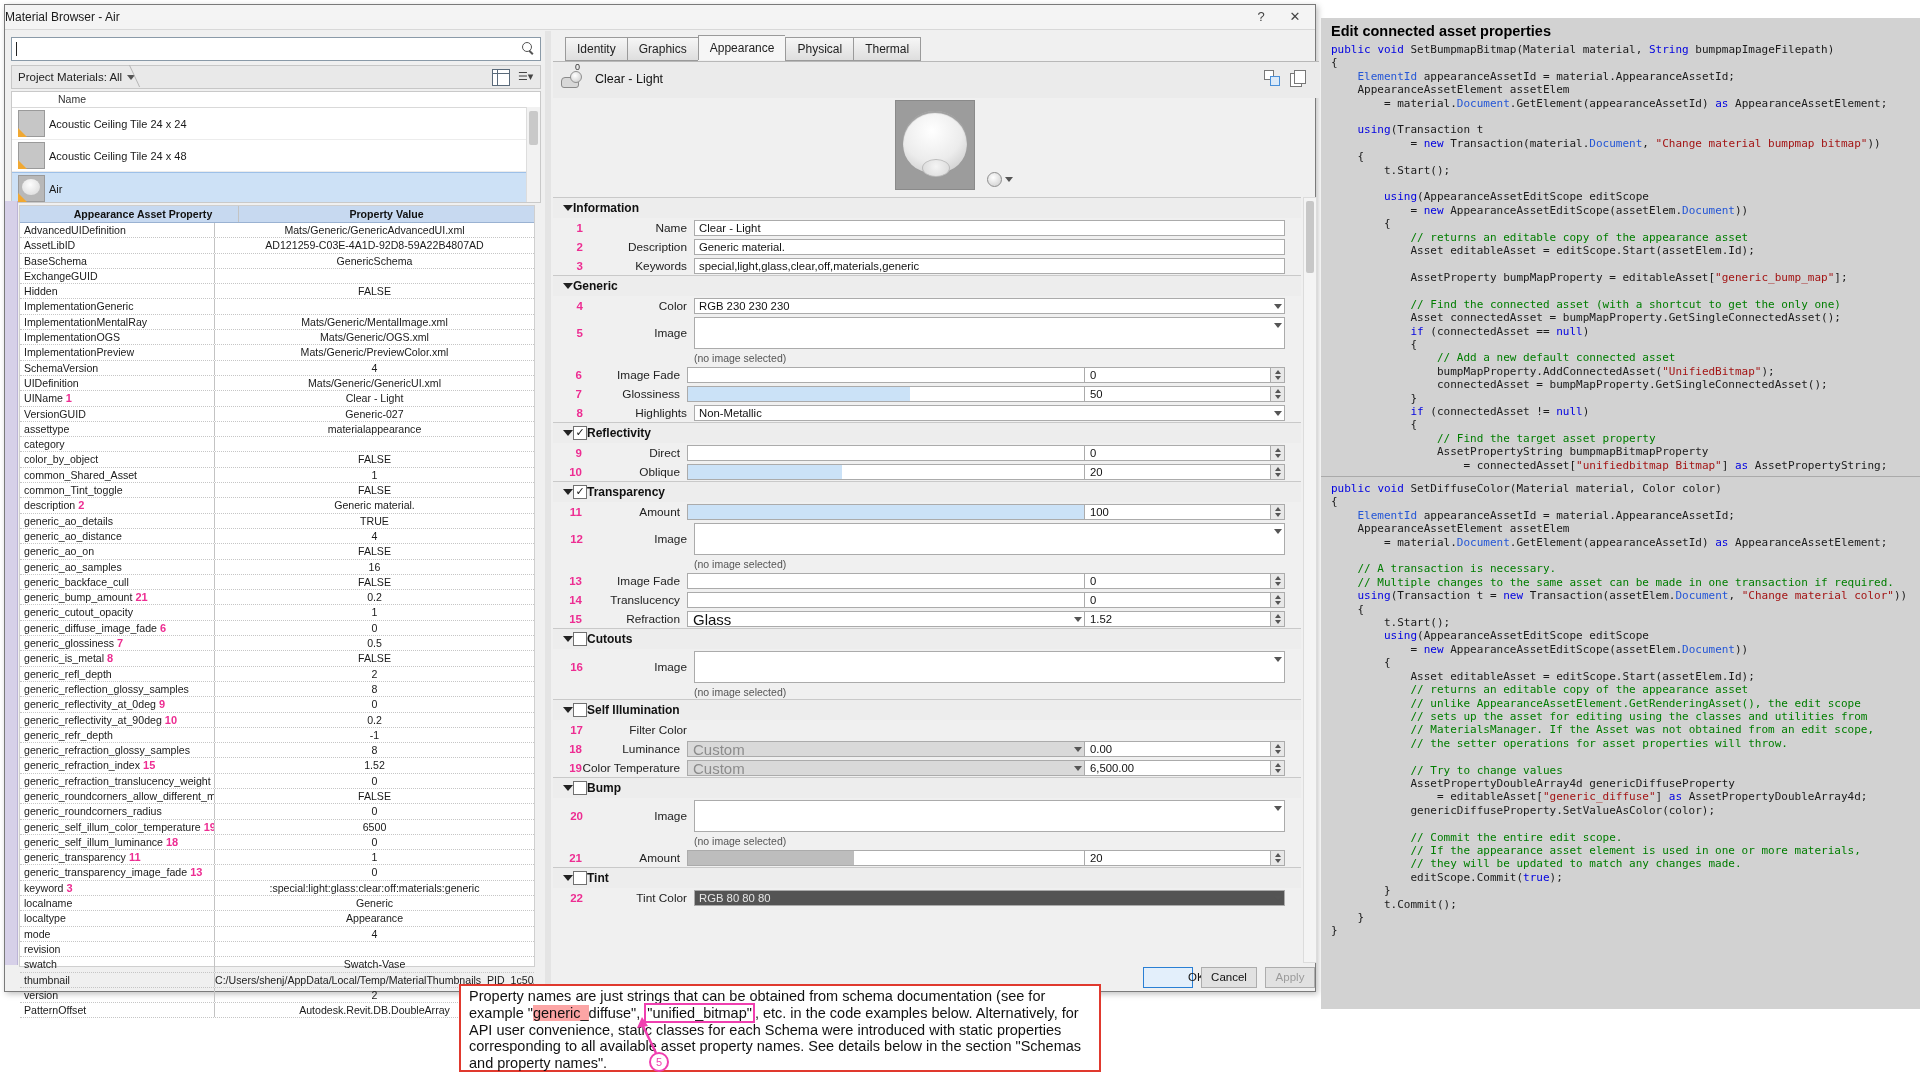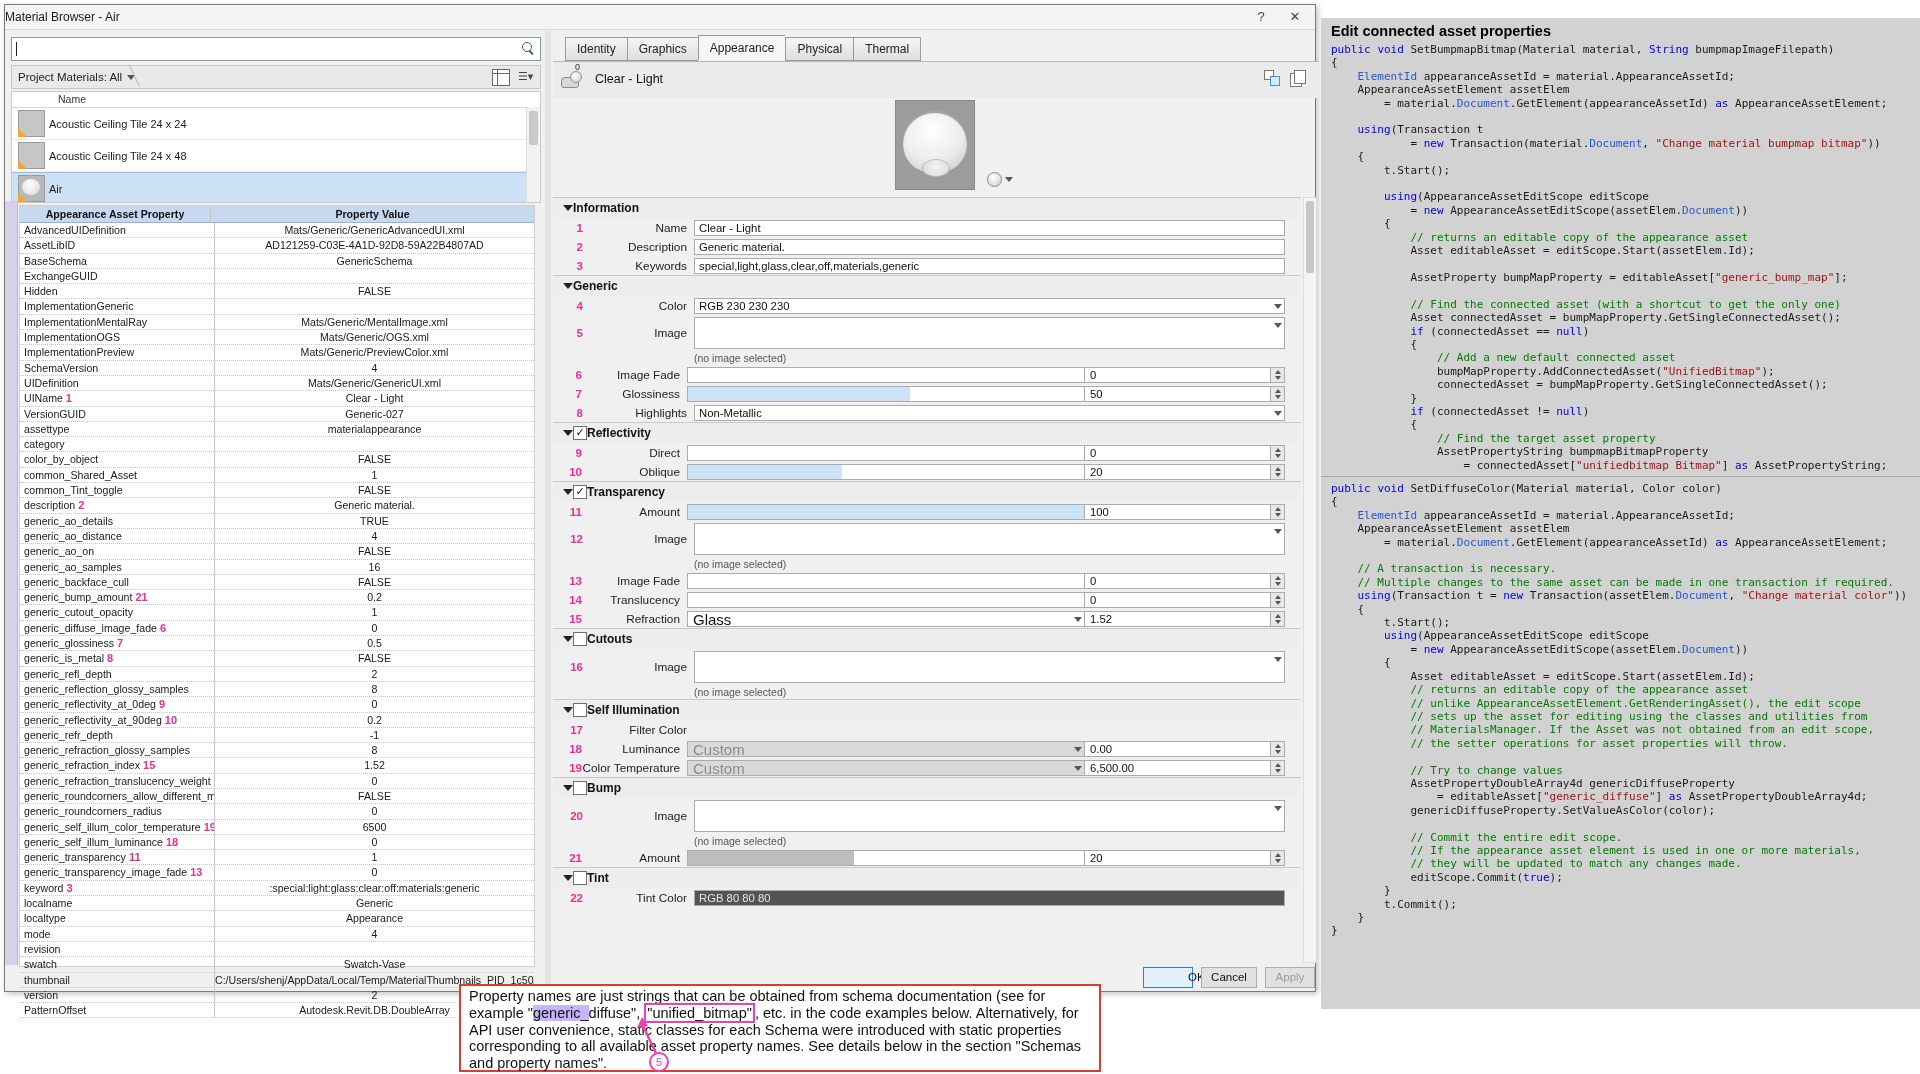--- a/index.html
+++ b/index.html
@@ -38,21 +38,21 @@
   .swatch.air{background:#b8b8b8;}
   .swatch.air:before{content:"";position:absolute;left:3px;top:3px;width:18px;height:16px;border-radius:50%;background:radial-gradient(circle at 45% 35%,#fdfdfd,#e2e2e2 70%,#cfcfcf);}
   .mscroll{position:absolute;right:0;top:15px;bottom:0;width:13px;background:#f2f2f2;border-left:1px solid #ddd;}
   .mscroll .th{position:absolute;left:2px;top:4px;width:9px;height:34px;background:#c9c9c9;border-radius:2px;}
   
   .lav{left:0px;top:196px;width:12px;height:764px;background:#d6d0e8;border-right:1px solid #bcb4d6;}
   
   .ptable{left:14px;top:200px;width:514px;height:760px;background:#fff;border:1px solid #cfcfcf;font-size:10.6px;}
   .ptable .thead{display:flex;height:16px;background:#c7d9f0;border-bottom:1px solid #9ab2d2;font-weight:bold;color:#111;}
   .ptable .thead div{line-height:16px;text-align:center;overflow:hidden;}
-  .colA{width:190px;border-right:1px solid #c3c3c3;flex:0 0 auto;}
+  .colA{width:190px;border-right:1px solid #c3c3c3;flex:0 0 auto;padding-left:28px;}
   .colB{flex:1;}
   .prow{display:flex;height:14.3px;border-bottom:1px dotted #c6c6c6;}
   .prow .colA{padding-left:4px;line-height:14px;white-space:nowrap;overflow:hidden;color:#1a1a1a;}
   .prow .colB{text-align:center;line-height:14px;white-space:nowrap;overflow:hidden;color:#1a1a1a;}
   .callout{color:#ed2d92;font-weight:bold;}
   .prow .callout{margin-left:3px;font-size:11px;}
   
   .vsplit{left:540px;top:26px;width:6px;height:958px;background:#e4e4e4;}
   
   .tabs{left:560px;top:32px;height:24px;display:flex;}
@@ -116,21 +116,21 @@
   .codesec{padding:5px 10px 4px 10px;}
   .codesec.second{border-top:1px solid #aaa;}
   .codesec h3{margin:0 0 4px 0;font-size:14.5px;color:#000;}
   .code{font-family:"DejaVu Sans Mono","Liberation Mono",monospace;font-size:11px;line-height:13.4px;white-space:pre;color:#1a1a1a;}
   .kw{color:#0000e0;}
   .ty{color:#2456d6;}
   .st{color:#a31515;}
   .cm{color:#007d00;}
   
   .annot{left:459px;top:984px;width:642px;height:88px;background:#fff;border:2.5px solid #e0392e;box-sizing:border-box;padding:2px 8px;font-size:14.5px;line-height:16.8px;color:#111;}
-  .selhl{background:#c4b5fd;margin-top:8px;}
+  .selhl{background:#fca5a5;margin-top:8px;}
   .pinkbox{border:2px solid #f03fb0;padding:0 1px;}
   .annot-svg{position:absolute;left:459px;top:984px;width:642px;height:90px;pointer-events:none;}
 </style>
 </head>
 <body>
 
 <div id="root">
 
   <div class="abs dialog">
 

